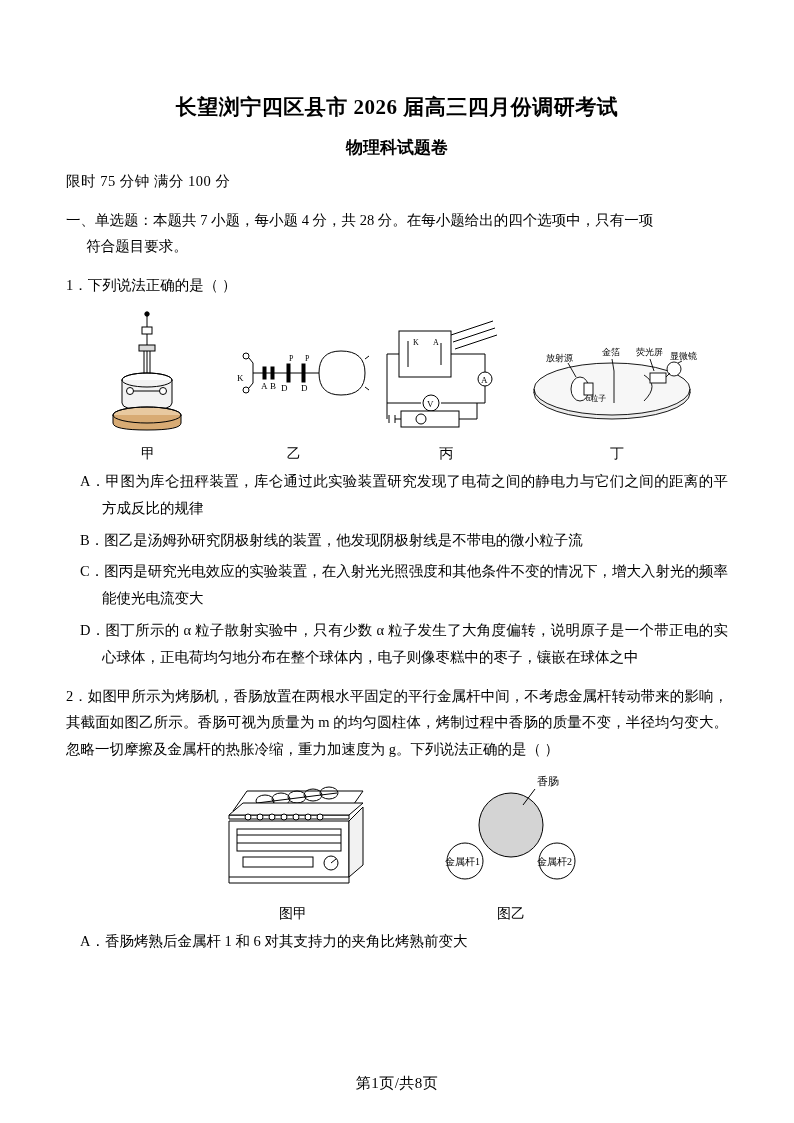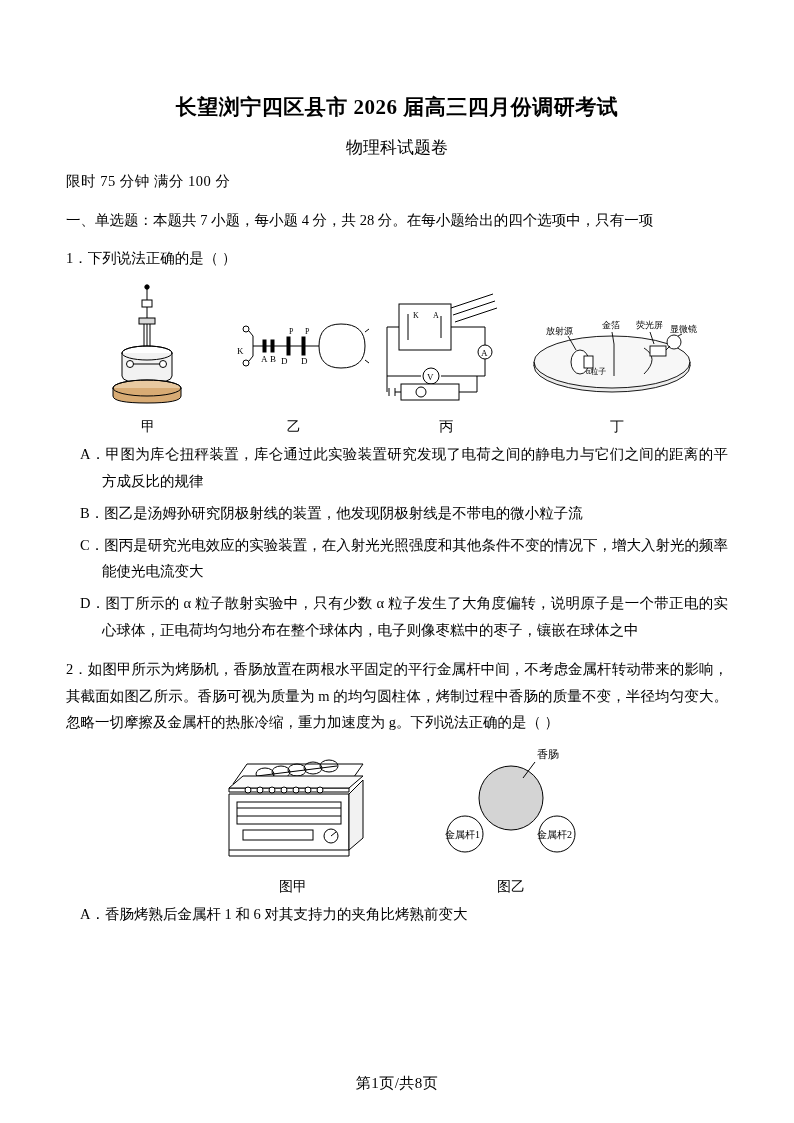--- a/index.html
+++ b/index.html
@@ -26,21 +26,21 @@
     text-align: center;
     font-size: 21px;
     font-weight: bold;
     letter-spacing: 0.5px;
     margin: 14px 0 0 0;
     line-height: 1.5;
   }
   .subtitle {
     text-align: center;
     font-size: 17px;
-    font-weight: normal;
+    font-weight: bold;
     margin: 12px 0 4px 0;
   }
   .limits {
     text-align: left;
     font-size: 14.5px;
     margin: 13px 0 0 0;
     letter-spacing: 0.5px;
   }
   .section-head {
     font-size: 14.5px;
@@ -104,20 +104,21 @@
 <body>
 
 <div class="page">
 
   <div class="title">长望浏宁四区县市 2026 届高三四月份调研考试</div>
   <div class="subtitle">物理科试题卷</div>
   <div class="limits">限时 75 分钟        满分 100 分</div>
 
   <div class="section-head">
     <span>一、单选题：本题共 7 小题，每小题 4 分，共 28 分。在每小题给出的四个选项中，只有一项</span>
+    <span class="indent2">符合题目要求。</span>
   </div>
 
   <div class="q">
     <span>1．</span><span>下列说法正确的是（        ）</span>
   </div>
 
   <div class="fig-row">
 
     <div class="fig-cell">
       <svg width="116" height="128" viewBox="0 0 116 128">

